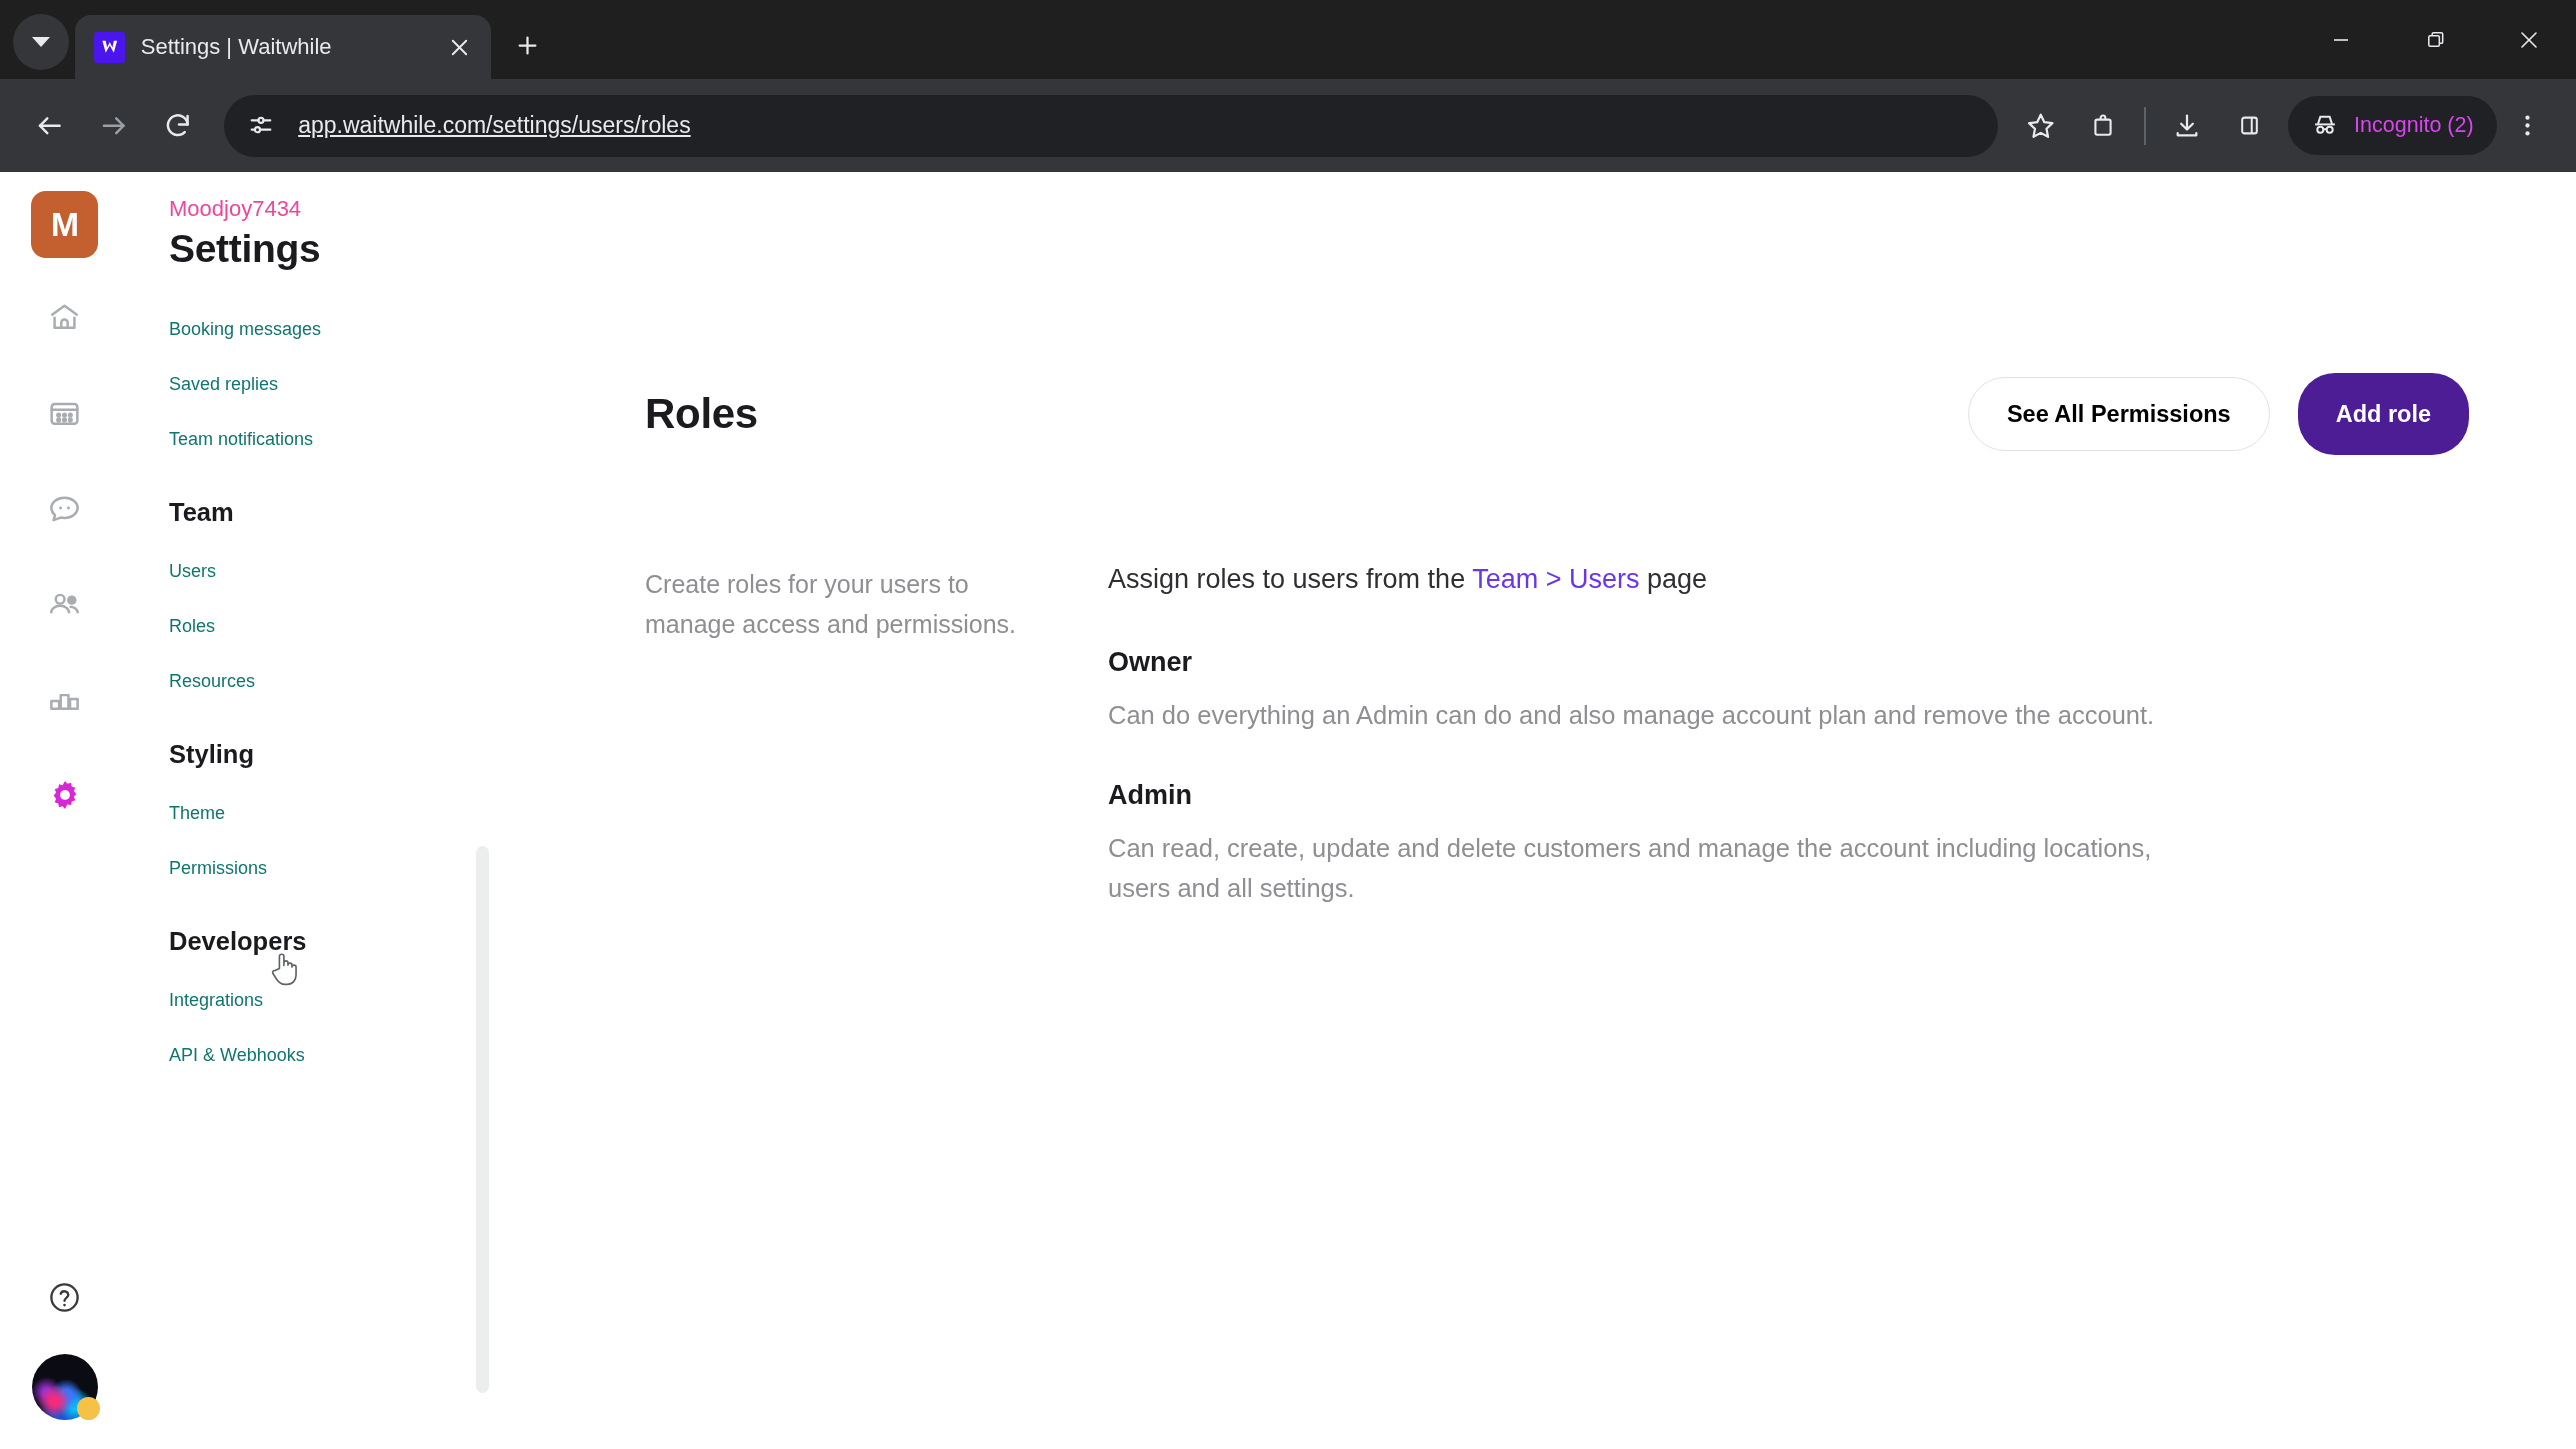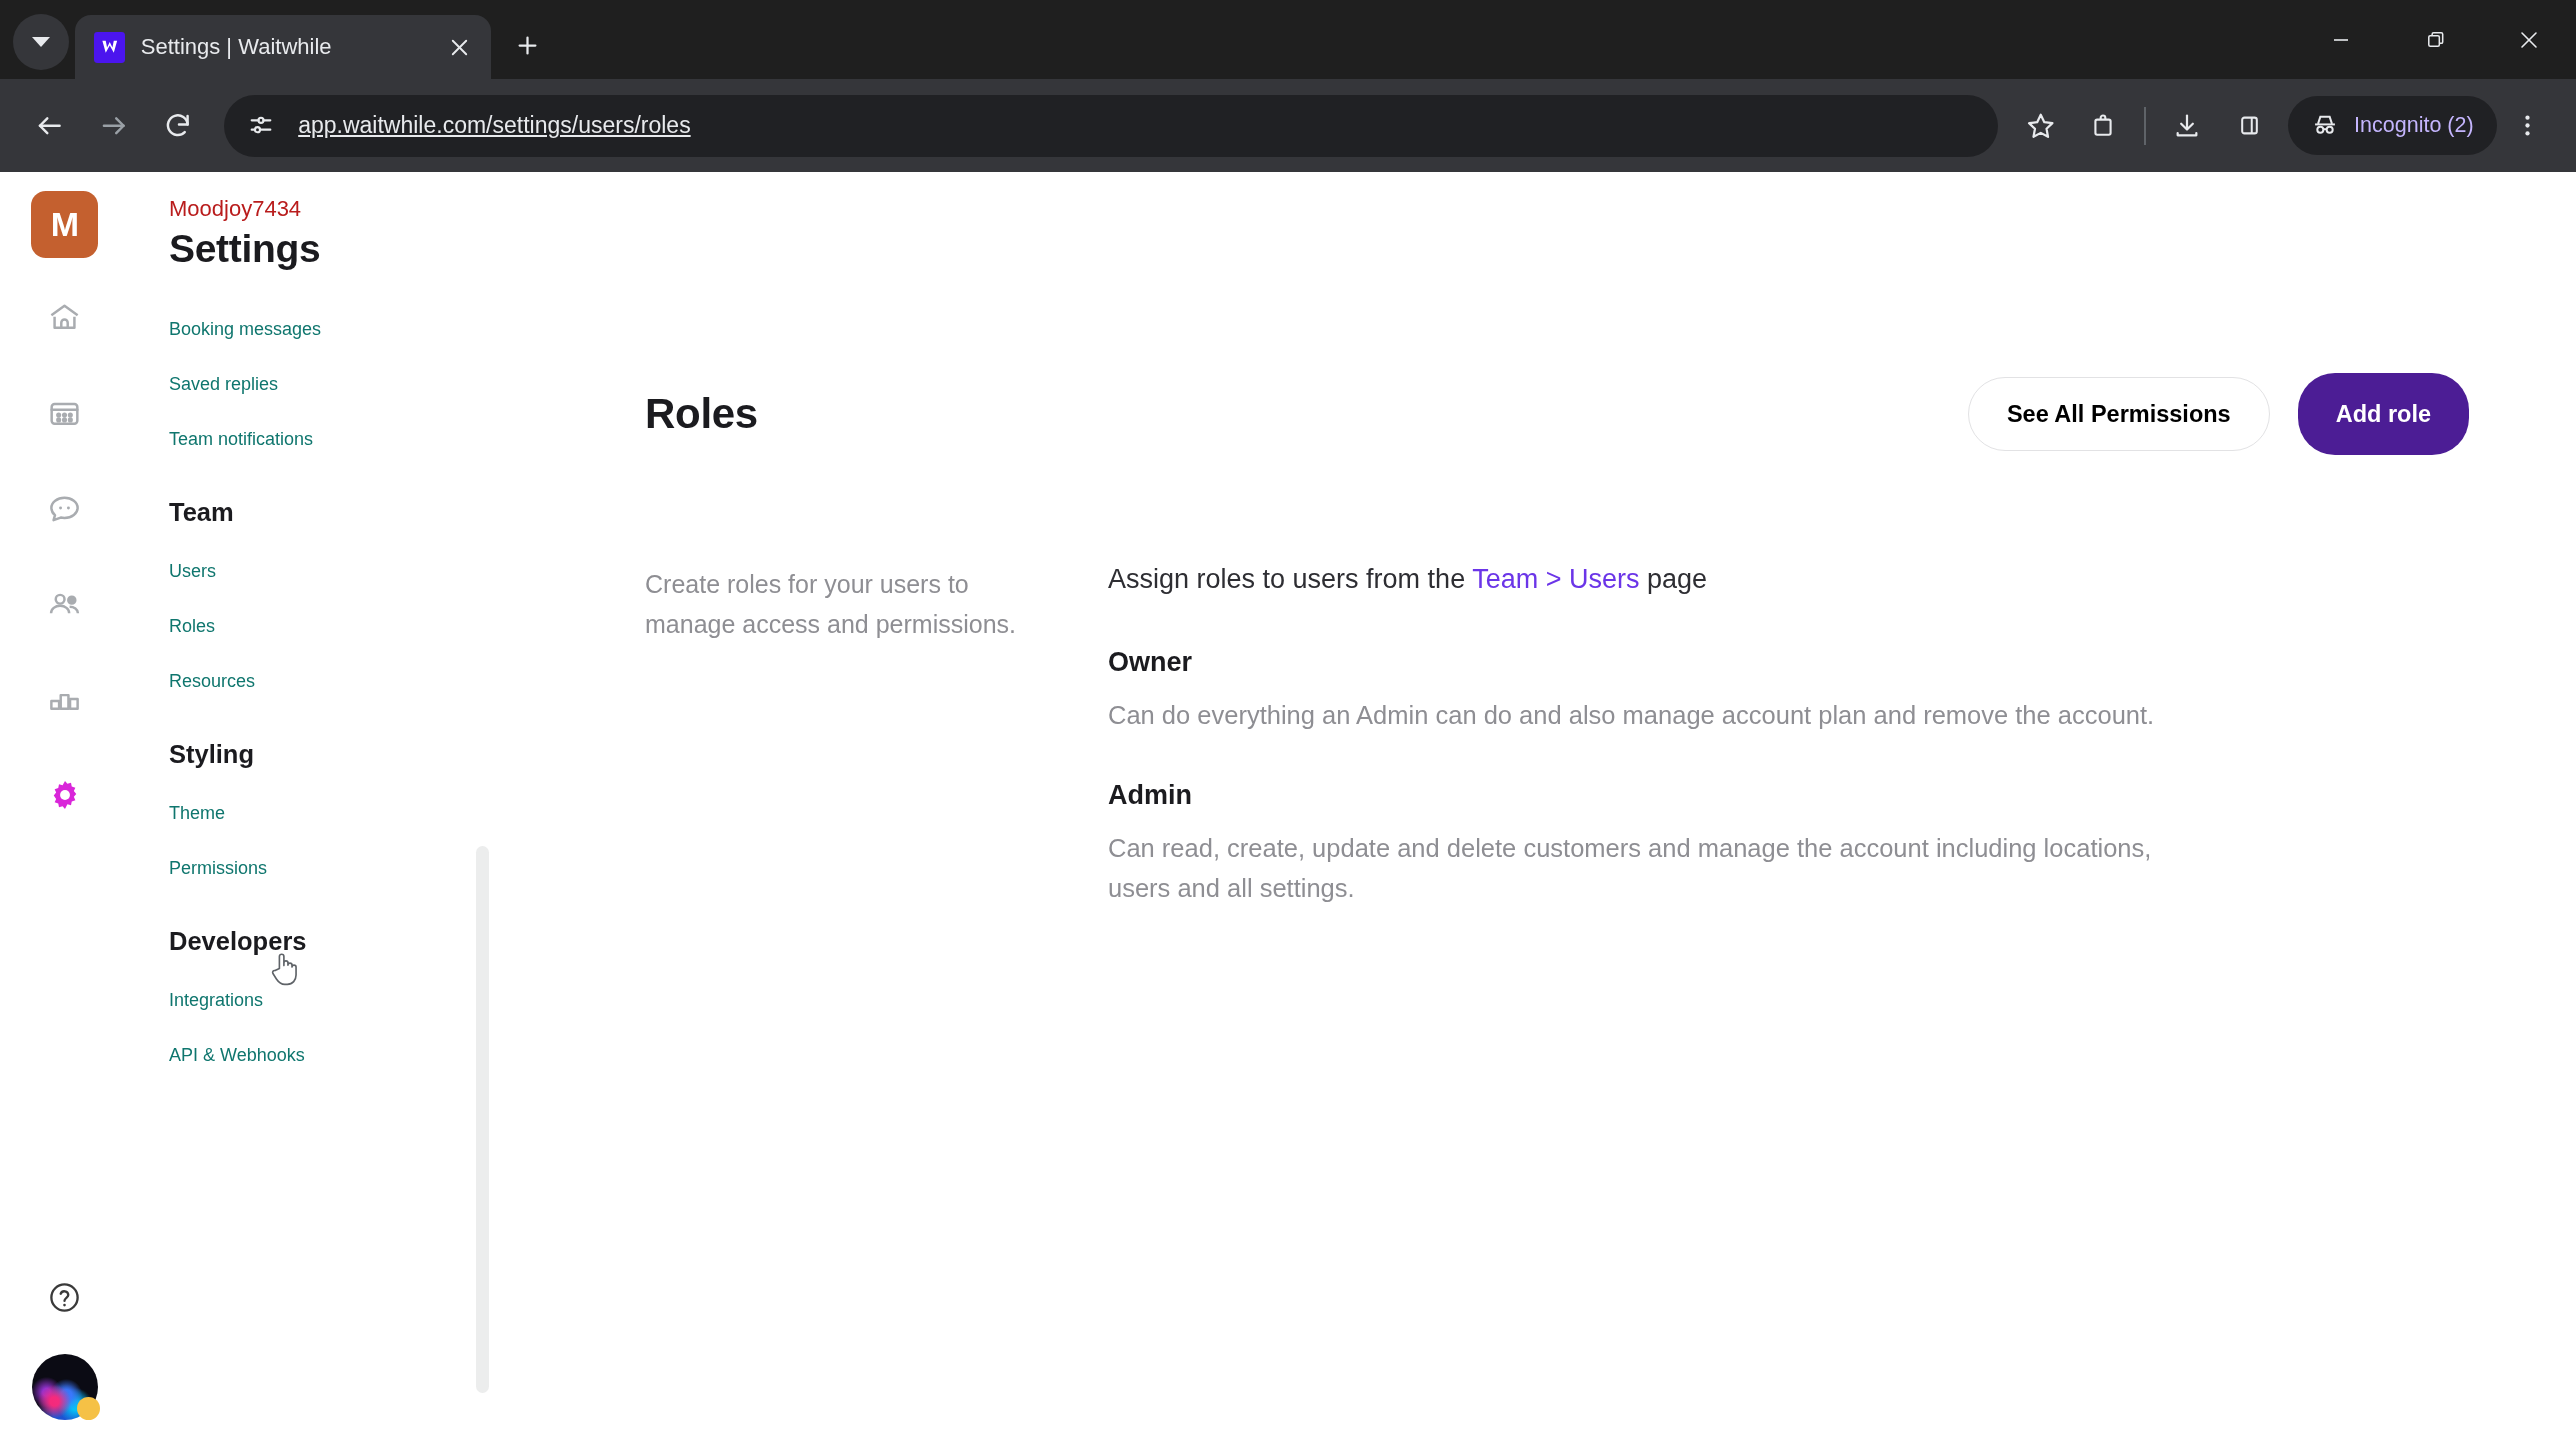--- a/index.html
+++ b/index.html
@@ -130,21 +130,21 @@
   .incognito-pill {
     height: 59px;
     background: #202124;
     border-radius: 29.5px;
     display: flex; align-items: center;
     padding: 0 23px;
     margin-left: 8px;
     flex: 0 0 auto;
   }
   .incognito-pill .label {
-    color: #c4b5fd;
+    color: #d946ef;
     font-size: 21.5px;
     margin-left: 14.8px;
     white-space: nowrap;
   }
 
   
   .viewport {
     position: absolute;
     left: 0; top: 172px;
     width: 2576px; height: 1277px;
@@ -211,21 +211,21 @@
   .settings-nav {
     position: absolute;
     left: 129px; top: 0;
     width: 402px; height: 1277px;
     background: #ffffff;
     padding-left: 40px;
     overflow: hidden;
   }
   .acct-name {
     margin-top: 24px;
-    color: #b91c1c;
+    color: #ec4899;
     font-size: 22px;
   }
   .page-heading {
     margin-top: 5.4px;
     font-size: 39px;
     font-weight: bold;
     color: #1b1b1f;
     letter-spacing: -0.3px;
   }
   .nav-link {

